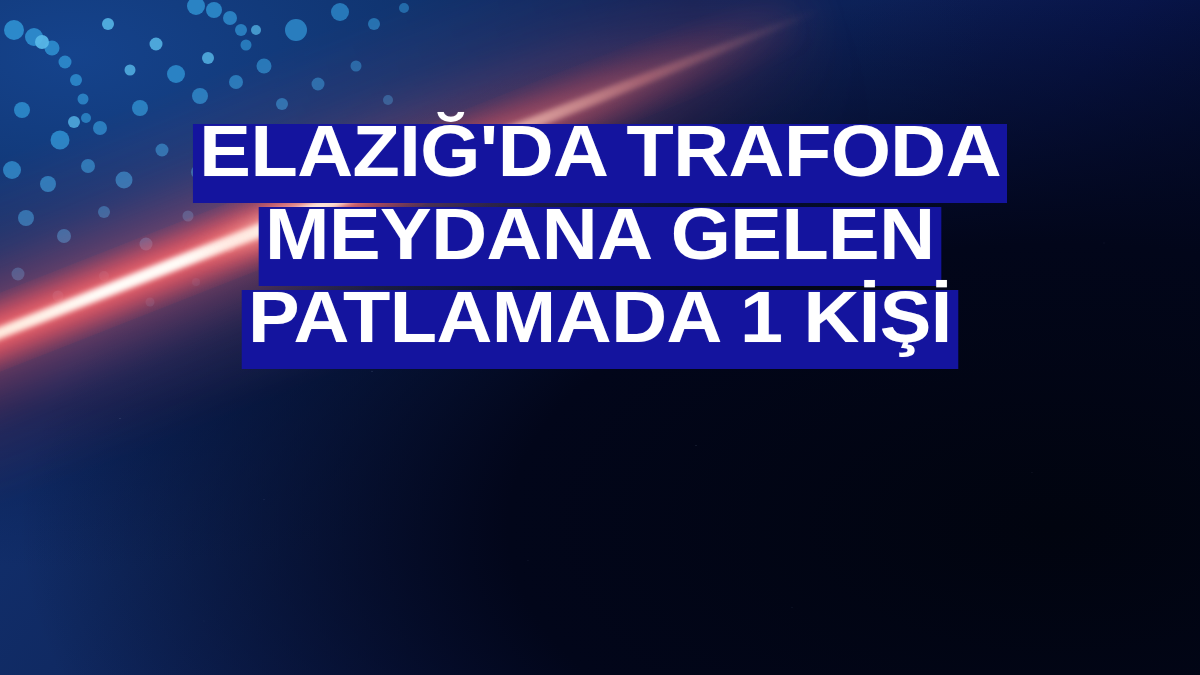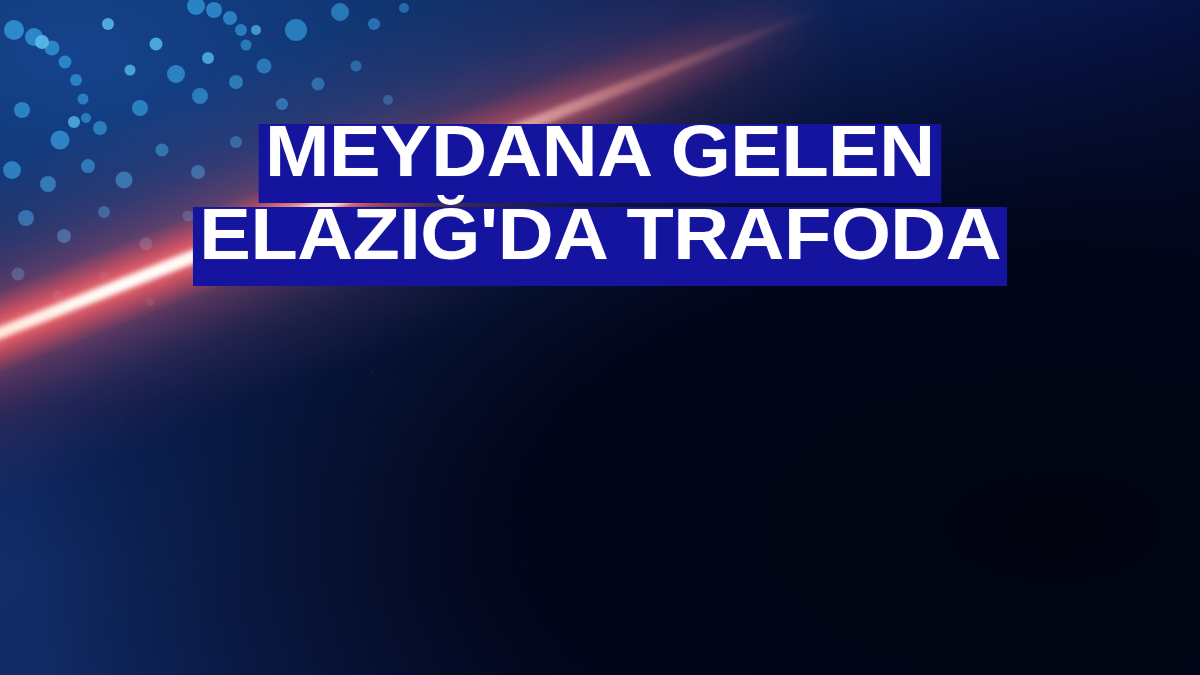--- a/index.html
+++ b/index.html
@@ -257,20 +257,23 @@
 
   <div class="beam-wrap">
     <div class="beam-halo"></div>
     <div class="beam-mid"></div>
     <div class="beam-core"></div>
     <div class="beam-bloom"></div>
   </div>
 
   <div class="headline">
     <div class="hl-line">
+      <span class="txt">ELAZIĞ'DA TRAFODA</span>
+    </div>
+    <div class="hl-line">
       <span class="txt">MEYDANA GELEN</span>
     </div>
     <div class="hl-line">
-      <span class="txt">ELAZIĞ'DA TRAFODA</span>
+      <span class="txt">PATLAMADA 1 KİŞİ</span>
     </div>
   </div>
 
 </div>
 
 </body></html>

